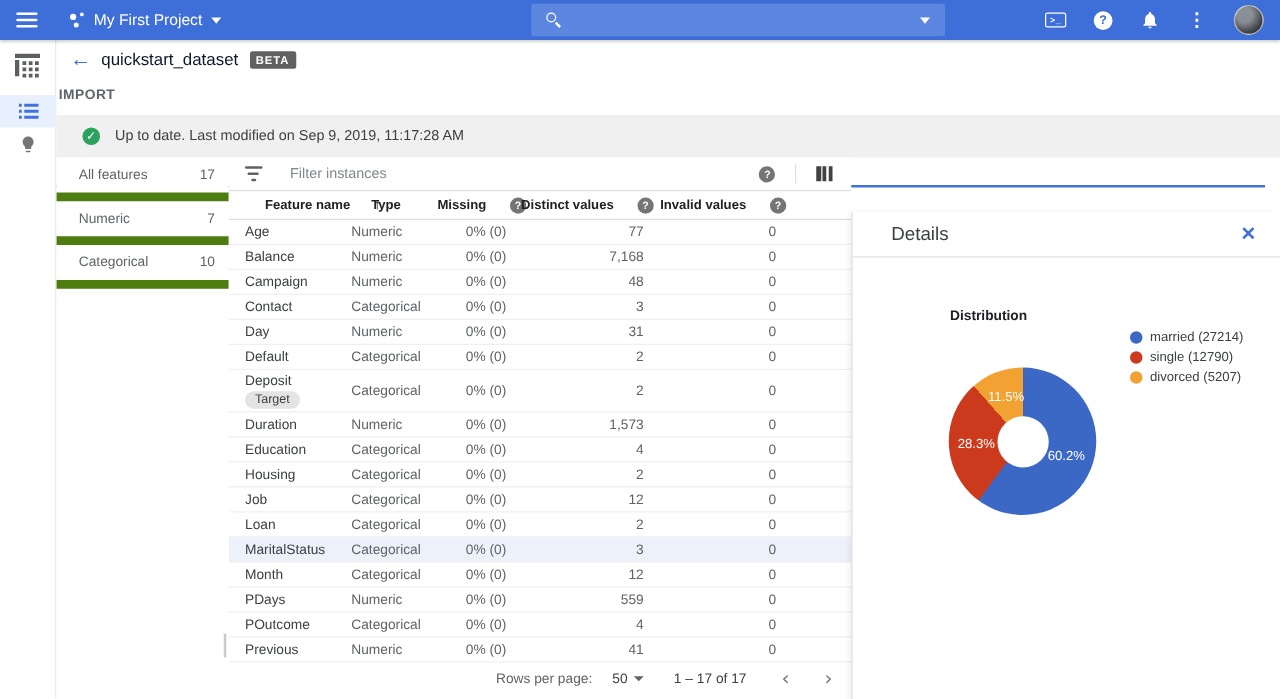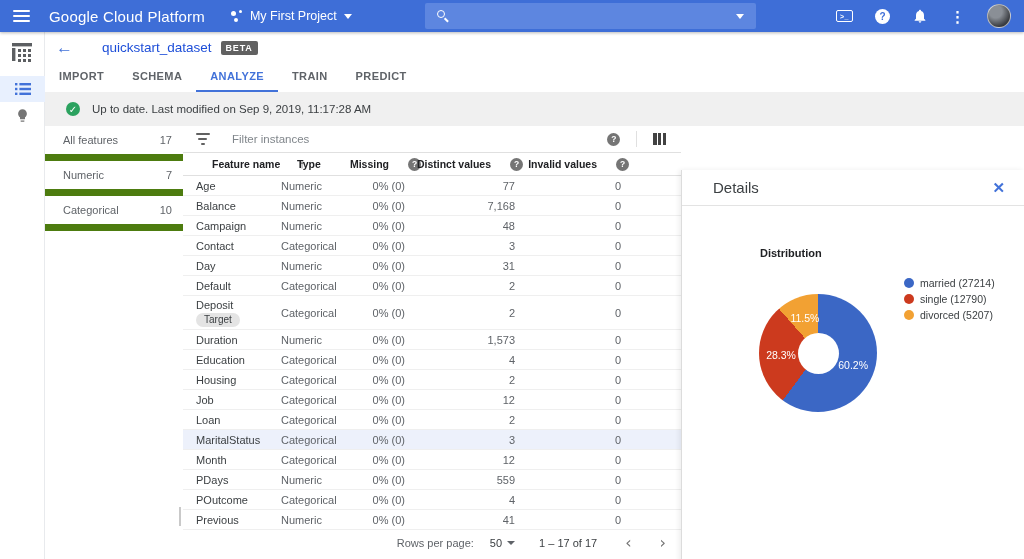--- a/index.html
+++ b/index.html
@@ -25,25 +25,25 @@
   .topbar-right{margin-left:auto;display:flex;align-items:center;gap:22px;padding-right:13px;}
   .shell-icon{width:17px;height:12px;border:1.5px solid #fff;border-radius:2px;color:#fff;font-size:7px;font-weight:bold;display:flex;align-items:center;justify-content:center;letter-spacing:.5px;}
   .help-icon{width:15px;height:15px;border-radius:50%;background:#fff;color:#3e6ed7;font-size:10px;font-weight:bold;display:flex;align-items:center;justify-content:center;}
   .bell-icon svg{display:block;}
   .more-icon{font-size:15px;font-weight:bold;line-height:1;}
   .avatar{width:24px;height:24px;border-radius:50%;background:radial-gradient(circle at 35% 30%,#8a8f96 0 30%,#3c3f44 70%,#1c1d20);border:1px solid rgba(255,255,255,.6);}
 
   
   .page-header{position:absolute;top:32px;left:45px;width:979px;height:31px;background:#fff;display:flex;align-items:center;}
   .back-arrow{margin-left:11px;color:#4272d9;font-size:17px;line-height:1;cursor:pointer;}
-  .page-title{margin-left:29px;font-size:13.5px;color:#1d4ed8;}
+  .page-title{margin-left:8px;font-size:13.5px;color:#0f172a;}
   .beta-badge{margin-left:9px;background:#616161;color:#fff;font-size:9px;font-weight:bold;letter-spacing:.8px;padding:2px 5px;border-radius:2px;}
 
   
-  .tab-bar{position:absolute;top:63px;left:45px;width:979px;height:29px;background:#fff;display:flex;}
+  .tab-bar{position:absolute;top:63px;left:33px;width:979px;height:29px;background:#fff;display:flex;flex-direction:column;}
   .tab{padding:0 14px;font-size:11px;font-weight:bold;letter-spacing:.4px;color:#5f6368;line-height:27px;border-bottom:2px solid transparent;cursor:pointer;white-space:nowrap;}
   .tab.active{color:#4272d9;border-bottom-color:#4272d9;}
 
   
   .status-bar{position:absolute;top:92px;left:45px;width:979px;height:34px;background:#f0f0f0;display:flex;align-items:center;padding-left:21px;gap:12px;}
   .check-icon{width:14px;height:14px;border-radius:50%;background:#2ba25f;color:#fff;font-size:10px;display:flex;align-items:center;justify-content:center;flex:none;}
   .status-text{font-size:11.5px;color:#3c4043;}
 
   
   .sidebar{position:absolute;top:32px;left:0;width:45px;height:527px;background:#fff;border-right:1px solid #e8eaed;z-index:2;}
@@ -94,39 +94,38 @@
   .tfooter .caret-dark{width:0;height:0;border-left:4px solid transparent;border-right:4px solid transparent;border-top:4px solid #5f6368;}
   .tfooter .range{margin-left:24px;color:#3c4043;}
   .pg-btn{margin-left:28px;font-size:16px;color:#757575;line-height:1;cursor:pointer;font-family:"DejaVu Sans",sans-serif;}
 
   
   .details{position:absolute;top:126px;left:681px;width:343px;height:433px;background:#fff;border-left:1px solid #dcdcdc;box-shadow:-2px 0 5px rgba(0,0,0,.07);z-index:3;margin-top:44px;}
   .details-header{height:36px;display:flex;align-items:center;justify-content:space-between;padding:0 19px 0 31px;border-bottom:1px solid #e3e3e3;}
   .details-title{font-size:15px;color:#3c4043;}
   .close-x{color:#4272d9;font-size:15px;font-weight:bold;cursor:pointer;line-height:1;}
   .dist-title{position:absolute;left:78px;top:77px;font-size:11px;font-weight:bold;color:#202124;}
-  .legend{position:absolute;left:222px;top:107px;display:flex;flex-direction:column;gap:4px;}
+  .legend{position:absolute;left:222px;top:94px;display:flex;flex-direction:column;gap:4px;}
   .legend-item{display:flex;align-items:center;gap:6px;font-size:10.5px;color:#3c4043;white-space:nowrap;}
   .legend-dot{width:10px;height:10px;border-radius:50%;flex:none;}
   .donut{position:absolute;left:77px;top:124px;width:118px;height:118px;border-radius:50%;cursor:pointer;}
   .donut .hole{position:absolute;left:50%;top:50%;width:41px;height:41px;margin:-20.5px 0 0 -20.5px;background:#fff;border-radius:50%;}
   .slice-label{position:absolute;transform:translate(-50%,-50%);color:#fff;font-size:10.5px;white-space:nowrap;}
 
   .scroll-thumb{position:absolute;left:179px;top:507px;width:2px;height:19px;background:#c9c9c9;z-index:4;}
 </style>
 </head>
 <body>
 
 <div class="topbar">
   <div class="hamburger">
       <span></span>
       <span></span>
       <span></span>
     </div>
-  <div class="brand">Google Cloud Platform</div>
   <div class="project">
     <span class="proj-icon">
         <i></i>
         <i></i>
         <i></i>
       </span>
     <span>My First Project</span>
     <span class="caret"></span>
   </div>
   <div class="searchbar">

